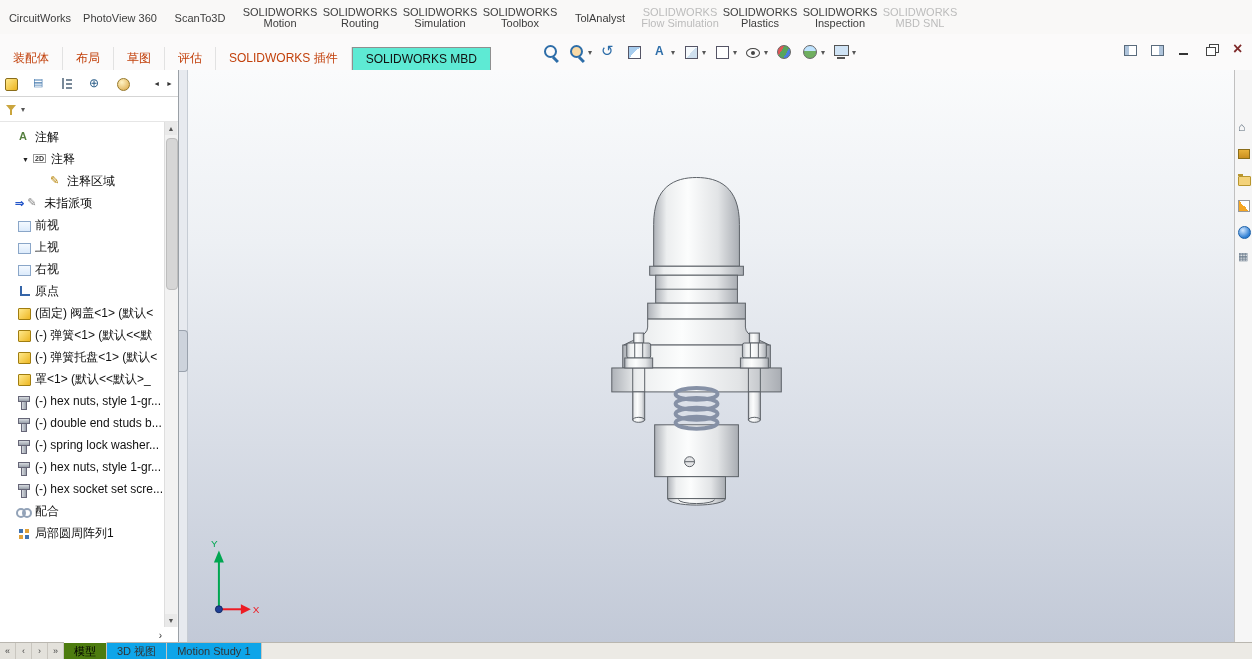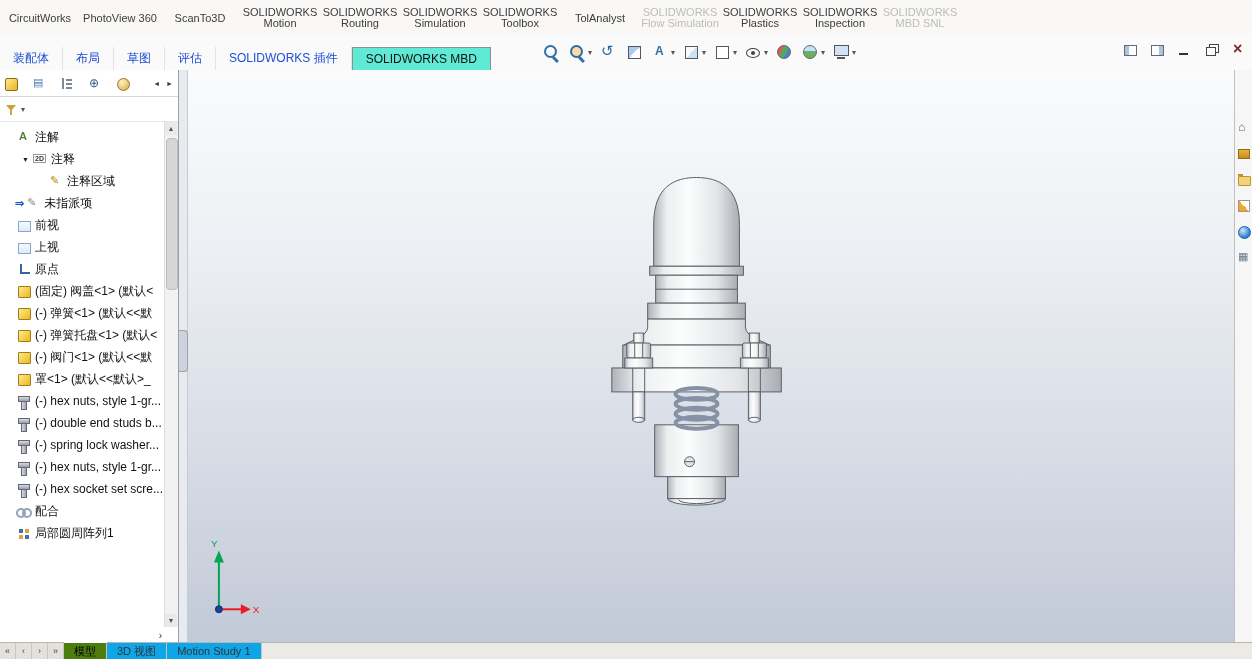--- a/index.html
+++ b/index.html
@@ -18,21 +18,21 @@
     color:#3c3c3c;padding-top:2px;cursor:default;
   }
   .addin.disabled{color:#bcbcbc}
   
   #toolbar-strip{
     position:absolute;top:34px;left:0;right:0;height:36px;background:#fbfafa;
     border-bottom:1px solid #9e9e9e;
   }
   .cmd-tabs{position:absolute;left:0;bottom:0;height:23px;display:flex}
   .cmd-tab{
-    padding:0 13px;font-size:12px;display:flex;align-items:center;color:#1d4ed8;
+    padding:0 13px;font-size:12px;display:flex;align-items:center;color:#c2410c;
     border-right:1px solid #e2e2e2;background:transparent;white-space:nowrap;
   }
   .cmd-tab.active{
     background:#5eead4;border:1px solid #8f8f8f;border-bottom:none;color:#111;
   }
   .hud{position:absolute;left:540px;top:4px;height:28px;display:flex;align-items:center;gap:4px}
   .hud-btn{display:flex;align-items:center;padding:1px;border-radius:2px}
   .icn{width:20px;height:20px;position:relative;display:inline-block}
   .icn::before,.icn::after{content:"";position:absolute}
   .dd{display:none;font-size:8px;color:#555;margin-left:1px}
@@ -284,46 +284,46 @@
       </div>
         <div class="tree-row" data-level="0">
         <span class="expander"></span>
         <span class="badge"></span>
         <span class="ticon" data-icon="plane-icon"></span>
         <span class="tlabel">上视</span>
       </div>
         <div class="tree-row" data-level="0">
         <span class="expander"></span>
         <span class="badge"></span>
+        <span class="ticon" data-icon="plane-icon"></span>
+        <span class="tlabel">右视</span>
+      </div>
+        <div class="tree-row" data-level="0">
+        <span class="expander"></span>
+        <span class="badge"></span>
         <span class="ticon" data-icon="origin-icon"></span>
         <span class="tlabel">原点</span>
       </div>
         <div class="tree-row" data-level="0">
         <span class="expander"></span>
         <span class="badge"></span>
         <span class="ticon" data-icon="part-icon"></span>
         <span class="tlabel">(固定) 阀盖&lt;1&gt; (默认&lt;</span>
       </div>
         <div class="tree-row" data-level="0">
         <span class="expander"></span>
         <span class="badge"></span>
         <span class="ticon" data-icon="part-icon"></span>
         <span class="tlabel">(-) 弹簧&lt;1&gt; (默认&lt;&lt;默</span>
       </div>
         <div class="tree-row" data-level="0">
         <span class="expander"></span>
         <span class="badge"></span>
         <span class="ticon" data-icon="part-icon"></span>
         <span class="tlabel">(-) 弹簧托盘&lt;1&gt; (默认&lt;</span>
-      </div>
-        <div class="tree-row" data-level="0">
-        <span class="expander"></span>
-        <span class="badge"></span>
-        <span class="ticon" data-icon="part-icon"></span>
-        <span class="tlabel">(-) 阀门&lt;1&gt; (默认&lt;&lt;默</span>
       </div>
         <div class="tree-row" data-level="0">
         <span class="expander"></span>
         <span class="badge"></span>
         <span class="ticon" data-icon="part-icon"></span>
         <span class="tlabel">罩&lt;1&gt; (默认&lt;&lt;默认&gt;_</span>
       </div>
         <div class="tree-row" data-level="0">
         <span class="expander"></span>
         <span class="badge"></span>

